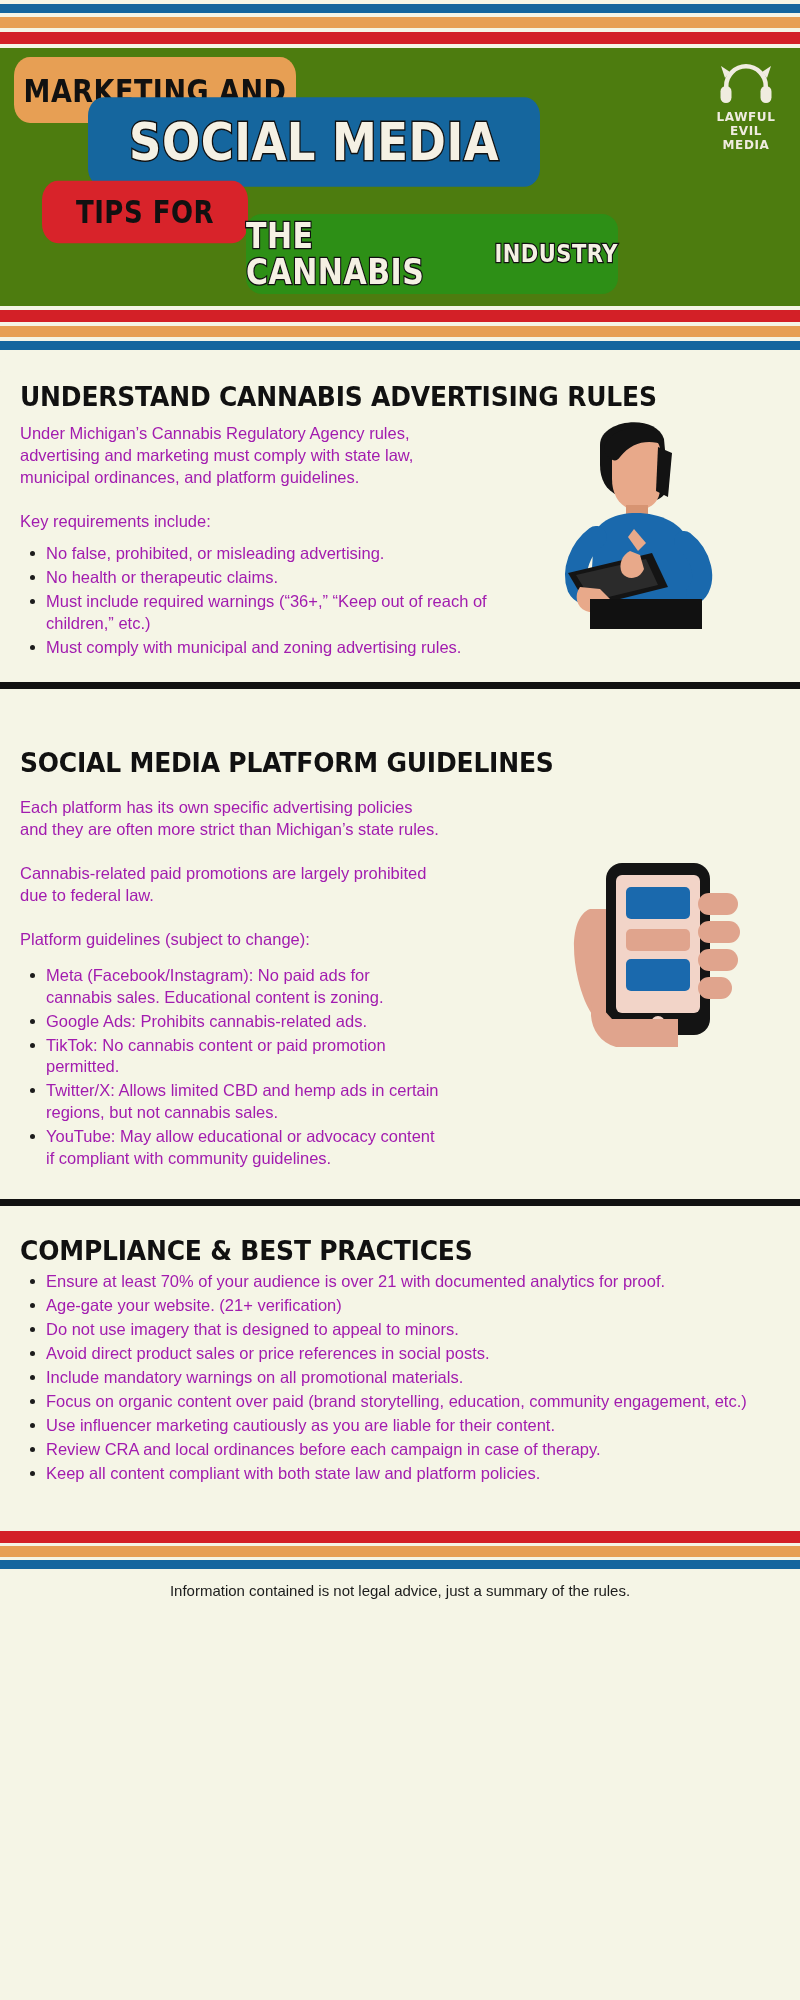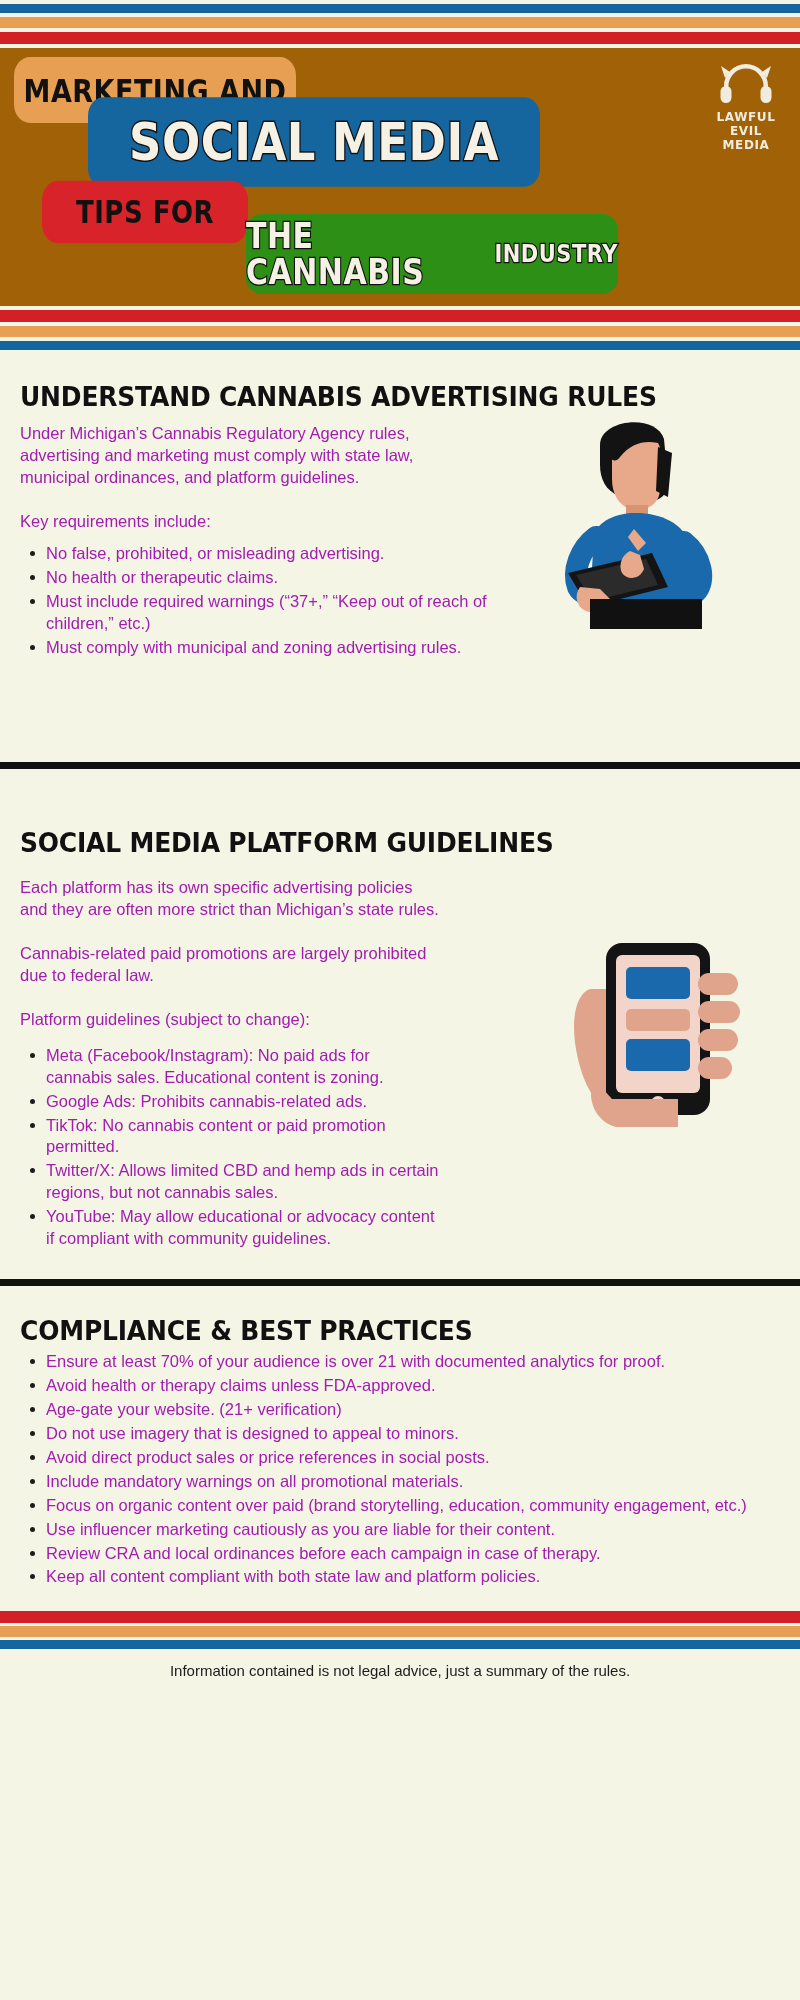--- a/index.html
+++ b/index.html
@@ -17,21 +17,21 @@
   .stripe { width:100%; }
   .stripe.blue   { height:9px;  background:#15669e; }
   .stripe.orange { height:11px; background:#e79f54; }
   .stripe.red    { height:12px; background:#d32027; }
   .gap-sm { height:4px; background:#f5f5e6; }
   .gap-xs { height:3px; background:#f5f5e6; }
 
   
   .hero {
     position:relative;
-    background:#a16207;
+    background:#4d7c0f;
     padding:14px 0 10px 0;
     height:258px;
   }
   .badge {
     position:absolute;
     display:flex; align-items:center; justify-content:center;
     border-radius:16px;
     font-family:"DejaVu Sans", sans-serif;
     font-weight:bold;
     letter-spacing:0.5px;
@@ -172,21 +172,21 @@
 
   <div class="stripes">
     <div class="gap-sm"></div>
     <div class="stripe red"></div>
     <div class="gap-sm"></div>
     <div class="stripe orange"></div>
     <div class="gap-sm"></div>
     <div class="stripe blue"></div>
   </div>
 
-  <div class="section" style="height:412px;border-radius:23px;">
+  <div class="section" style="height:332px;border-radius:23px;">
     <h2 class="sec-title" style="padding-top:30px;">UNDERSTAND CANNABIS ADVERTISING RULES</h2>
 
     <div class="art" style="left:560px; top:55px;">
       <svg width="210" height="230" viewBox="0 0 210 230">
 
         <path d="M40 40 C40 14, 96 8, 104 34 L108 78 C108 92, 96 98, 84 96 L58 90 C46 86, 40 74, 40 60 Z" fill="#131313"></path>
 
         <path d="M52 42 C52 24, 98 22, 100 44 L100 84 C100 100, 84 108, 70 104 C58 100, 52 88, 52 74 Z" fill="#e8a98a"></path>
 
         <path d="M44 46 C44 20, 100 12, 104 40 C90 34, 72 36, 60 52 C56 58, 50 56, 44 46 Z" fill="#131313"></path>
@@ -214,21 +214,21 @@
     </div>
 
     <div class="narrow" style="margin-top:14px;">
       <p class="body">Under Michigan’s Cannabis Regulatory Agency rules, advertising and marketing must comply with state law, municipal ordinances, and platform guidelines.</p>
       <p class="body" style="margin-top:22px;">Key requirements include:</p>
     </div>
 
     <ul class="bul" style="max-width:470px;">
       <li>No false, prohibited, or misleading advertising.</li>
       <li>No health or therapeutic claims.</li>
-      <li>Must include required warnings (“37+,” “Keep out of reach of children,” etc.)</li>
+      <li>Must include required warnings (“36+,” “Keep out of reach of children,” etc.)</li>
       <li>Must comply with municipal and zoning advertising rules.</li>
     </ul>
   </div>
 
   <div class="rule"></div>
 
   <div class="section" style="height:485px;margin-top:25px;">
     <h2 class="sec-title" style="padding-top:32px;">SOCIAL MEDIA PLATFORM GUIDELINES</h2>
 
     <div class="art" style="left:568px; top:135px;">
@@ -270,21 +270,20 @@
     </ul>
   </div>
 
   <div class="rule"></div>
 
   <div class="section" style="height:322px;">
     <h2 class="sec-title" style="padding-top:28px;">COMPLIANCE &amp; BEST PRACTICES</h2>
 
     <ul class="bul wide" style="margin-top:8px;">
       <li>Ensure at least 70% of your audience is over 21 with documented analytics for proof.</li>
-      <li>Avoid health or therapy claims unless FDA-approved.</li>
       <li>Age-gate your website. (21+ verification)</li>
       <li>Do not use imagery that is designed to appeal to minors.</li>
       <li>Avoid direct product sales or price references in social posts.</li>
       <li>Include mandatory warnings on all promotional materials.</li>
       <li>Focus on organic content over paid (brand storytelling, education, community engagement, etc.)</li>
       <li>Use influencer marketing cautiously as you are liable for their content.</li>
       <li>Review CRA and local ordinances before each campaign in case of therapy.</li>
       <li>Keep all content compliant with both state law and platform policies.</li>
     </ul>
   </div>

